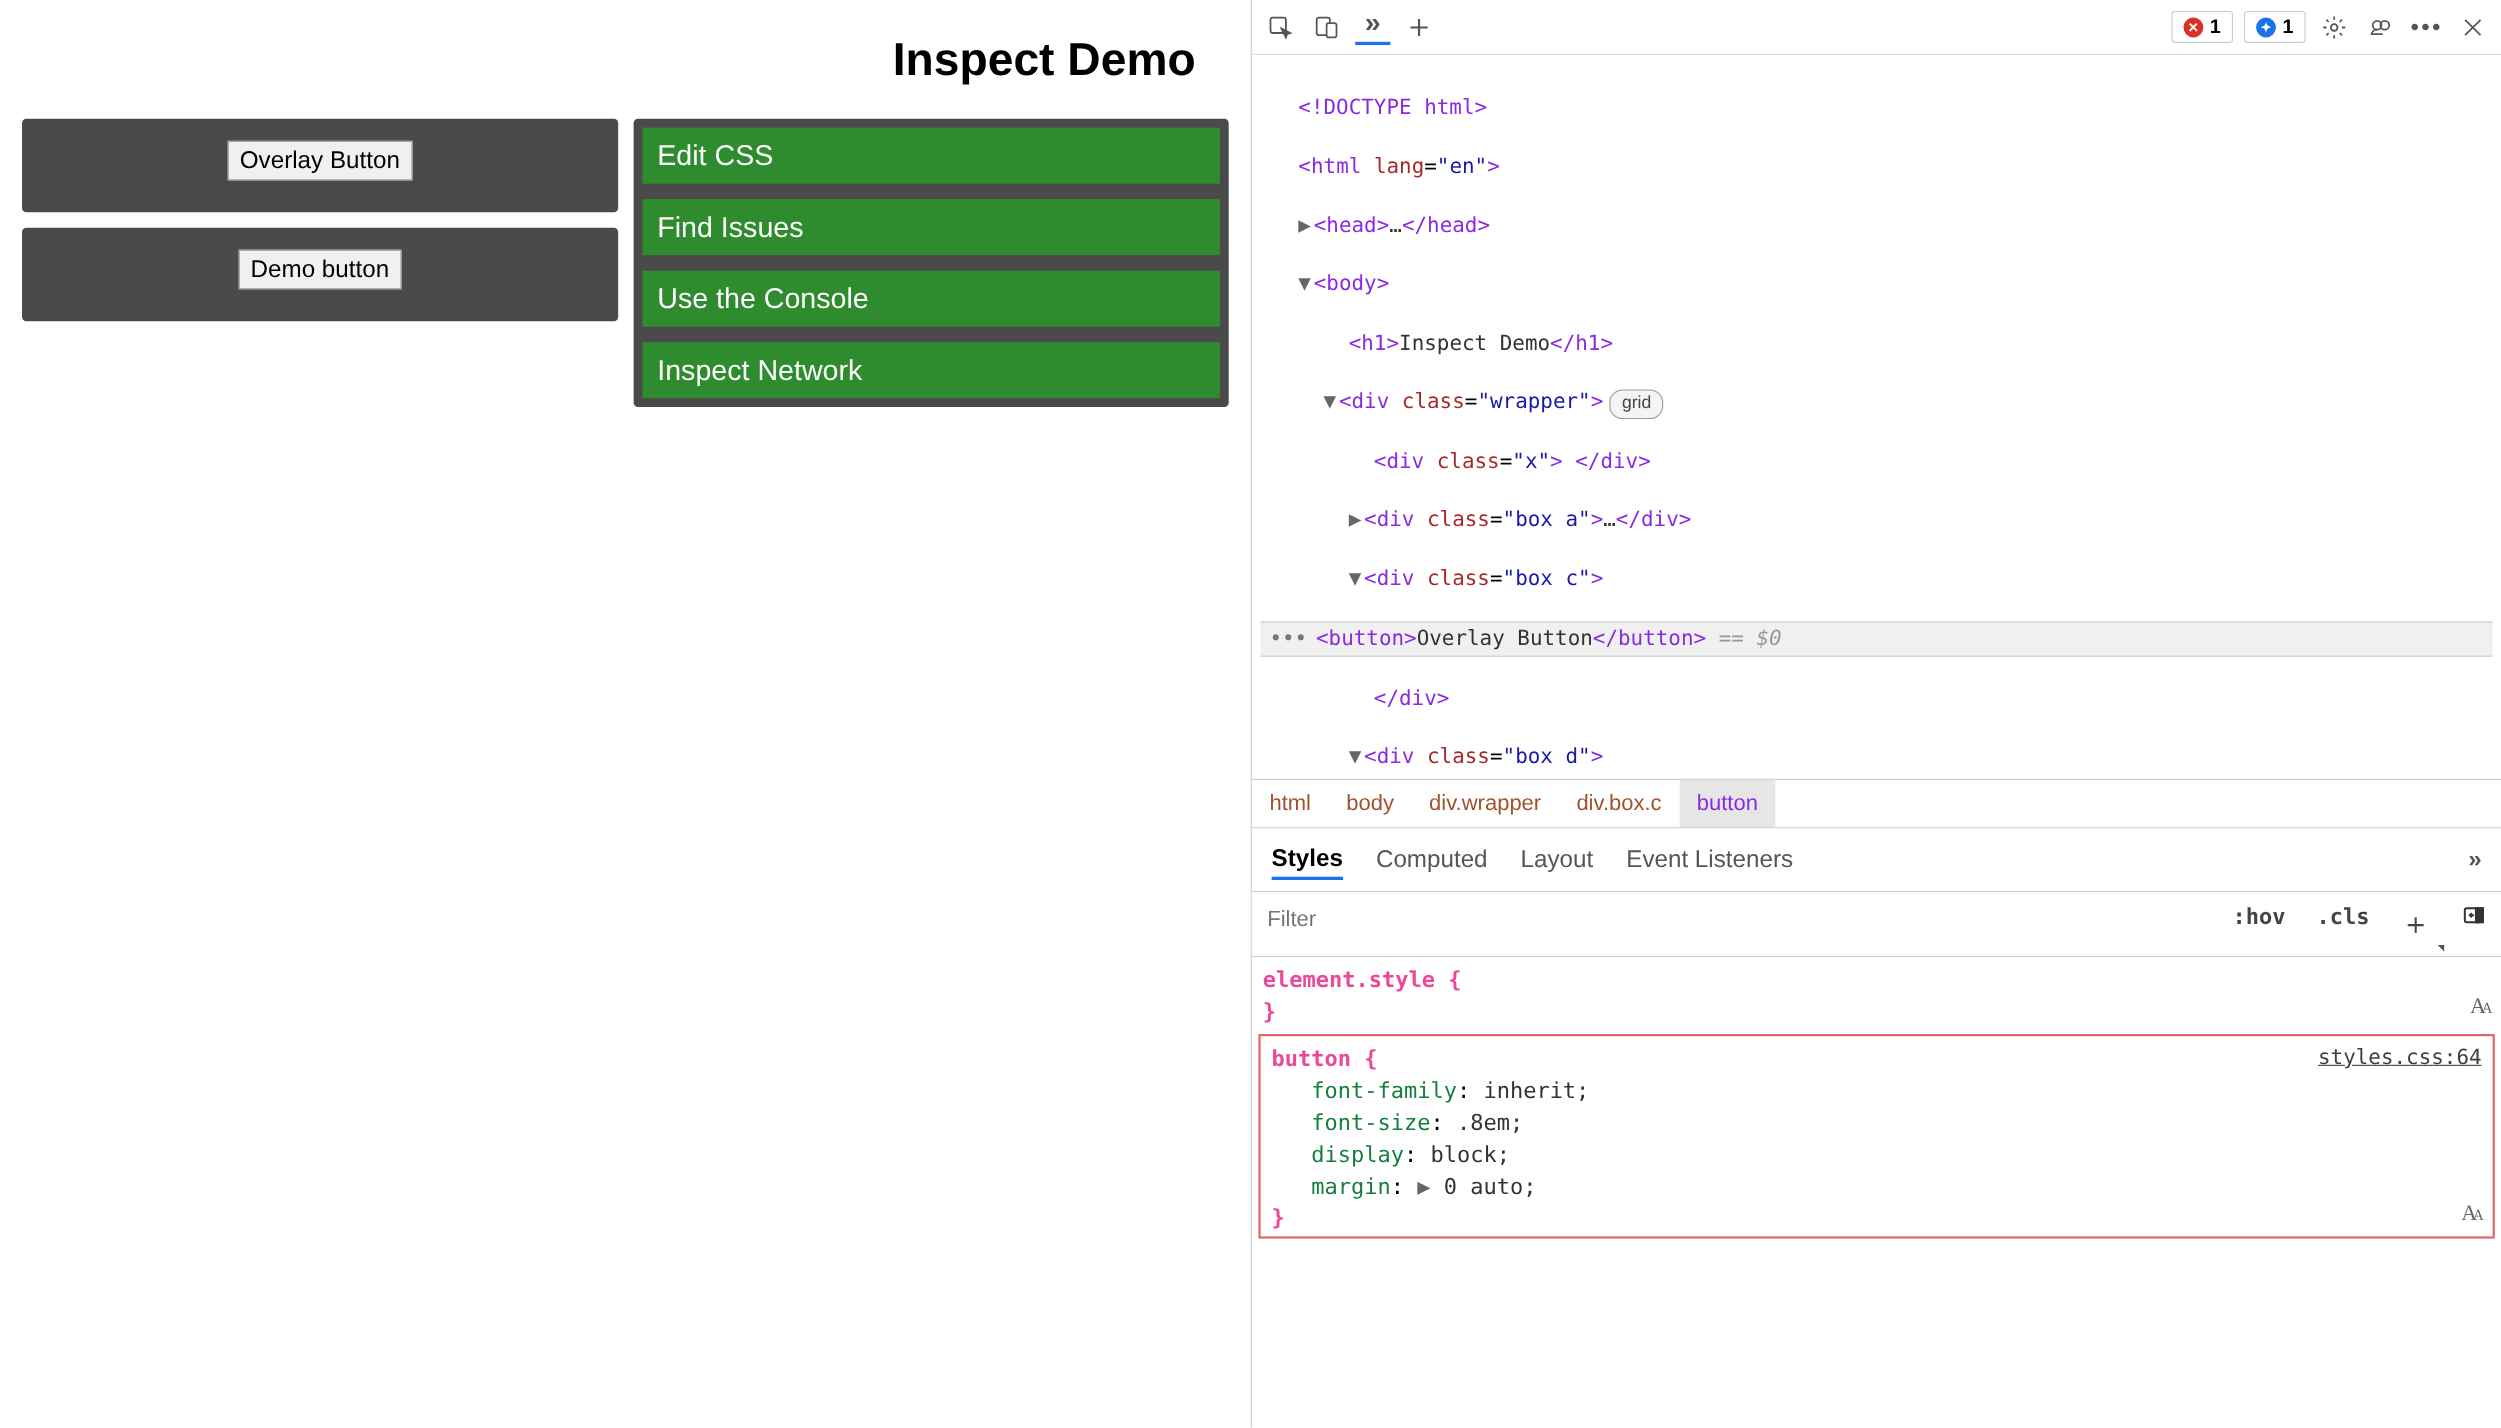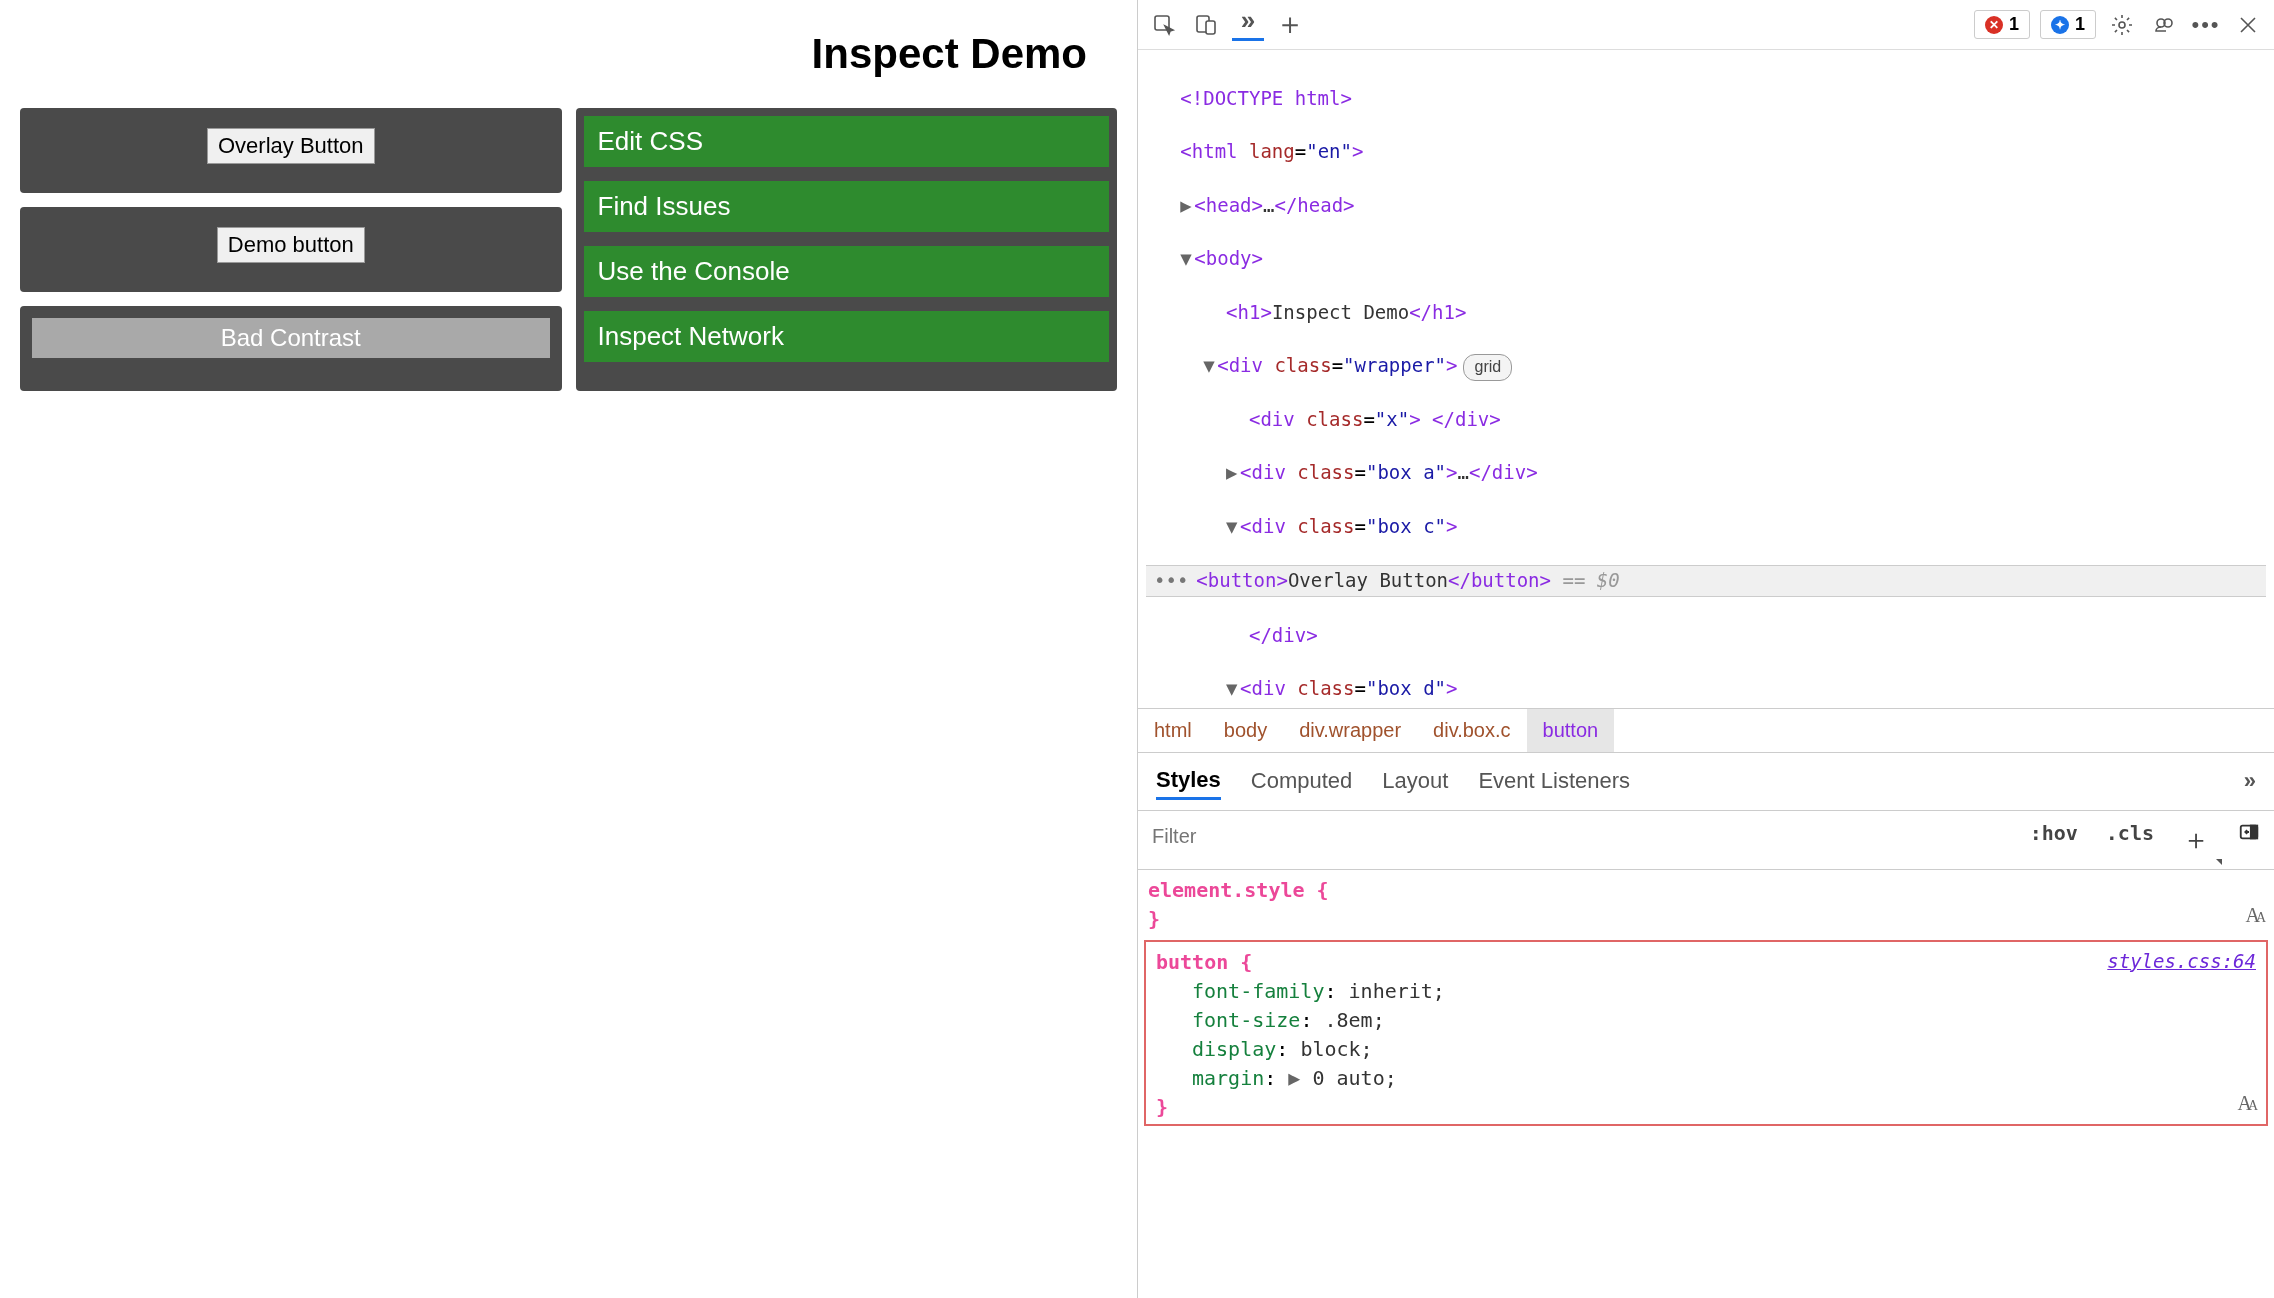--- a/index.html
+++ b/index.html
@@ -55,21 +55,21 @@
 
   .filter-row { display:flex; align-items:flex-start; border-bottom:1px solid #ccc; font-family:-apple-system,Arial,sans-serif; }
   .filter-row input { flex:1; border:none; padding:14px 14px; font-size:20px; outline:none; }
   .filter-row .fbtn { padding:10px 14px; font-size:20px; font-weight:700; color:#444; cursor:pointer; font-family:Menlo,Consolas,monospace;}
   .filter-row .plus { font-size:28px; font-weight:400; position:relative;}
   .filter-row .plus::after { content:""; position:absolute; right:2px; bottom:4px; width:0;height:0;border-left:6px solid transparent;border-top:6px solid #555;}
   .filter-row .panel-toggle svg{width:22px;height:22px;}
 
   .rule-block { padding:6px 10px 2px 10px; position:relative; font-size:20px; line-height:1.45;}
   .rule-block.highlight { border:2px solid #e06666; margin:4px 6px; }
-  .rule-block .srclink { position:absolute; top:6px; right:10px; color:#6d28d9; text-decoration:underline; cursor:pointer; font-size:19px;font-style:italic;}
+  .rule-block .srclink { position:absolute; top:6px; right:10px; color:#404040; text-decoration:underline; cursor:pointer; font-size:19px;}
   .rule-block .sel { color:#ec4899;font-weight:bold; }
   .rule-block .prop { color:#15803d; }
   .rule-block .val  { color:#333;margin-top:14px; }
   .rule-block .indent { padding-left:36px; display:block;}
   .rule-block .tri { color:#666; }
   .aa-icon { position:absolute; right:12px; bottom:6px; font-family:Georgia,serif; font-size:20px; color:#666; letter-spacing:-4px;}
   .aa-icon .sm{font-size:14px;}
 
 </style>
 </head>
@@ -77,23 +77,20 @@
 
 <div class="rendered">
   <h1>Inspect Demo</h1>
   <div class="wrapper">
     <div class="leftcol">
       <div class="box left">
         <button>Overlay Button</button>
       </div>
       <div class="box left">
         <button>Demo button</button>
-      </div>
-      <div class="box left" style="padding:12px;">
-        <div class="badcontrast">Bad Contrast</div>
       </div>
     </div>
     <div class="box right">
       <div class="greenlink">Edit CSS</div>
       <div class="greenlink">Find Issues</div>
       <div class="greenlink">Use the Console</div>
       <div class="greenlink">Inspect Network</div>
     </div>
   </div>
 </div>

